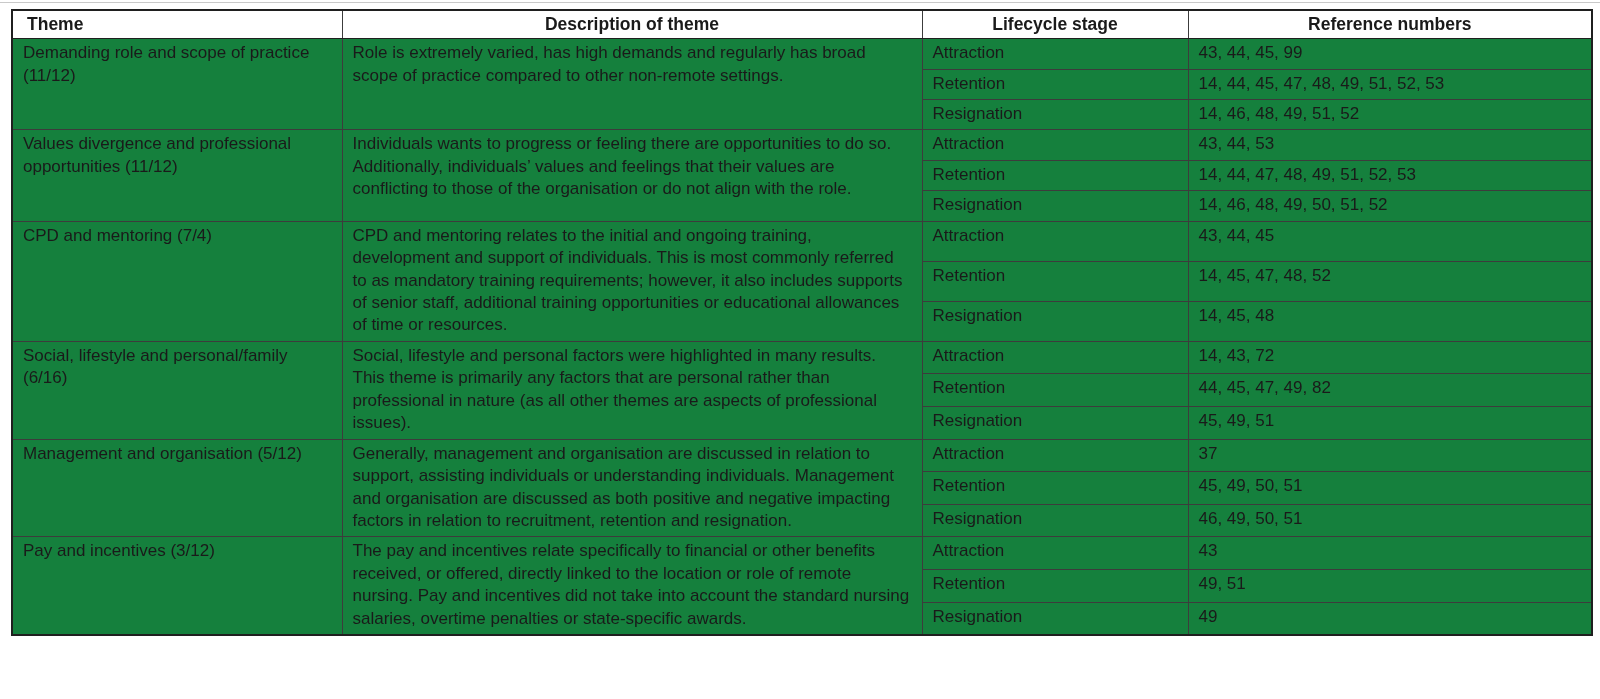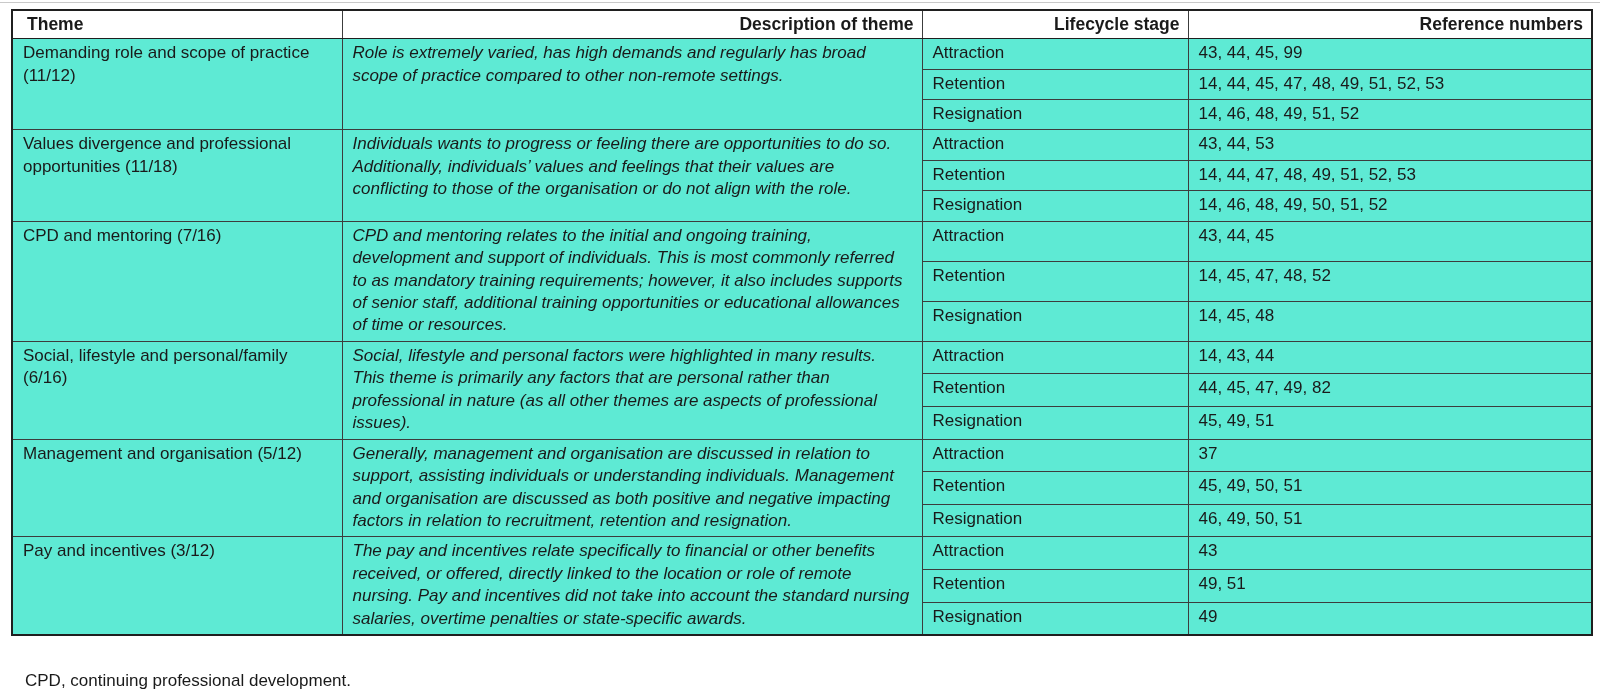--- a/index.html
+++ b/index.html
@@ -25,40 +25,40 @@
   }
   table.themes col.c-theme { width: 330px; }
   table.themes col.c-desc  { width: 580px; }
   table.themes col.c-stage { width: 266px; }
   table.themes col.c-refs  { width: 404px; }
 
   table.themes, table.themes th, table.themes td {
     border: 1px solid #3c3c3c;
   }
   table.themes { border: 2px solid #1f1f1f; }
-  table.themes thead th { border-bottom: 1px solid #1f1f1f; text-align: right; }
+  table.themes thead th { border-bottom: 1px solid #1f1f1f; }
 
   table.themes th {
     height: 27px;
     font-weight: bold;
     font-size: 17.5px;
     text-align: center;
     vertical-align: middle;
     padding: 2px 8px;
     background: #ffffff;
   }
   table.themes th.th-theme { text-align: left; padding-left: 14px; }
 
   table.themes td {
     vertical-align: top;
     padding: 3px 10px 4px 10px;
-    background: #5eead4;
+    background: #15803d;
   }
   td.theme-cell { padding-left: 13px; padding-right: 14px; }
-  td.desc-cell  { padding-left: 11px; padding-right: 12px; font-style: italic; }
+  td.desc-cell  { padding-left: 11px; padding-right: 12px; }
   td.stage-cell { padding-left: 12px; margin-top: 48px; }
   td.refs-cell  { padding-left: 12px; }
 
   tr.stage-row { height: 28px; }
 
   .footnote {
     position: absolute; left: 25px; top: 671px;
     font-size: 17px;
     color: #1a1a1a;
   }
@@ -95,54 +95,54 @@
       <tr class="stage-row">
         <td class="stage-cell">Retention</td>
         <td class="refs-cell">14, 44, 45, 47, 48, 49, 51, 52, 53</td>
       </tr>
       <tr class="stage-row">
         <td class="stage-cell">Resignation</td>
         <td class="refs-cell">14, 46, 48, 49, 51, 52</td>
       </tr>
 
       <tr class="stage-row">
-        <td class="theme-cell" rowspan="3">Values divergence and professional opportunities (11/18)</td>
+        <td class="theme-cell" rowspan="3">Values divergence and professional opportunities (11/12)</td>
         <td class="desc-cell" rowspan="3">Individuals wants to progress or feeling there are opportunities to do so. Additionally, individuals’ values and feelings that their values are conflicting to those of the organisation or do not align with the role.</td>
         <td class="stage-cell">Attraction</td>
         <td class="refs-cell">43, 44, 53</td>
       </tr>
       <tr class="stage-row">
         <td class="stage-cell">Retention</td>
         <td class="refs-cell">14, 44, 47, 48, 49, 51, 52, 53</td>
       </tr>
       <tr class="stage-row">
         <td class="stage-cell">Resignation</td>
         <td class="refs-cell">14, 46, 48, 49, 50, 51, 52</td>
       </tr>
 
       <tr class="stage-row">
-        <td class="theme-cell" rowspan="3">CPD and mentoring (7/16)</td>
+        <td class="theme-cell" rowspan="3">CPD and mentoring (7/4)</td>
         <td class="desc-cell" rowspan="3">CPD and mentoring relates to the initial and ongoing training, development and support of individuals. This is most commonly referred to as mandatory training requirements; however, it also includes supports of senior staff, additional training opportunities or educational allowances of time or resources.</td>
         <td class="stage-cell">Attraction</td>
         <td class="refs-cell">43, 44, 45</td>
       </tr>
       <tr class="stage-row">
         <td class="stage-cell">Retention</td>
         <td class="refs-cell">14, 45, 47, 48, 52</td>
       </tr>
       <tr class="stage-row">
         <td class="stage-cell">Resignation</td>
         <td class="refs-cell">14, 45, 48</td>
       </tr>
 
       <tr class="stage-row">
         <td class="theme-cell" rowspan="3">Social, lifestyle and personal/family (6/16)</td>
         <td class="desc-cell" rowspan="3">Social, lifestyle and personal factors were highlighted in many results. This theme is primarily any factors that are personal rather than professional in nature (as all other themes are aspects of professional issues).</td>
         <td class="stage-cell">Attraction</td>
-        <td class="refs-cell">14, 43, 44</td>
+        <td class="refs-cell">14, 43, 72</td>
       </tr>
       <tr class="stage-row">
         <td class="stage-cell">Retention</td>
         <td class="refs-cell">44, 45, 47, 49, 82</td>
       </tr>
       <tr class="stage-row">
         <td class="stage-cell">Resignation</td>
         <td class="refs-cell">45, 49, 51</td>
       </tr>
 
@@ -171,14 +171,13 @@
         <td class="stage-cell">Retention</td>
         <td class="refs-cell">49, 51</td>
       </tr>
       <tr class="stage-row">
         <td class="stage-cell">Resignation</td>
         <td class="refs-cell">49</td>
       </tr>
     </tbody>
   </table>
 
-  <div class="footnote">CPD, continuing professional development.</div>
 </div>
 
 </body></html>

